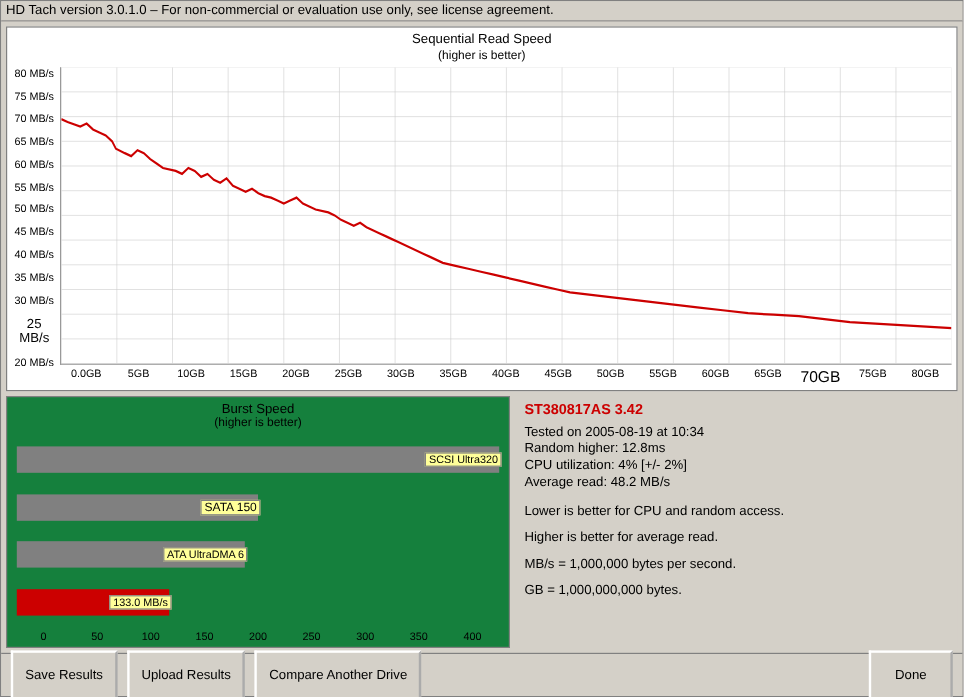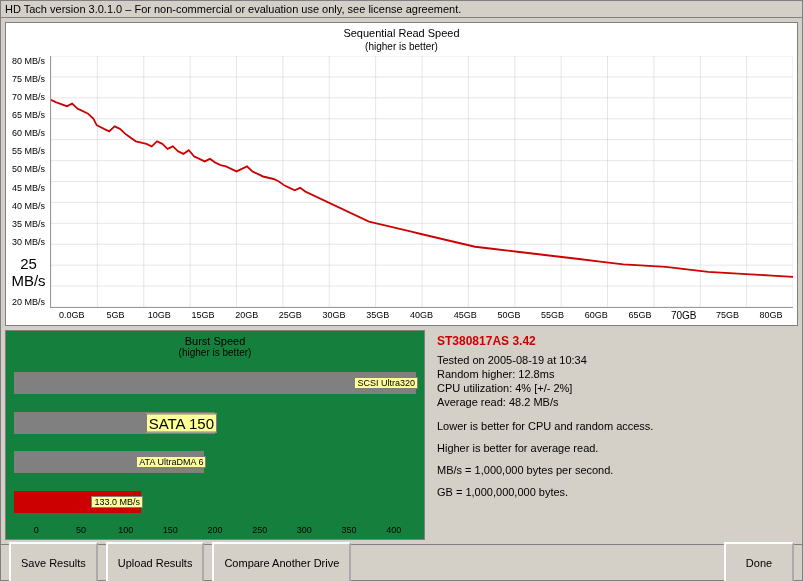--- a/index.html
+++ b/index.html
@@ -199,21 +199,21 @@
             <div style="font-size: 9px;">75 MB/s</div>
             <div style="font-size: 9px;">70 MB/s</div>
             <div style="font-size: 9px;">65 MB/s</div>
             <div style="font-size: 9px;">60 MB/s</div>
             <div style="font-size: 9px;">55 MB/s</div>
             <div style="font-size: 9px;">50 MB/s</div>
             <div style="font-size: 9px;">45 MB/s</div>
             <div style="font-size: 9px;">40 MB/s</div>
             <div style="font-size: 9px;">35 MB/s</div>
             <div style="font-size: 9px;">30 MB/s</div>
-            <div style="font-size: 15px;">25 MB/s</div>
+            <div style="font-size: 11px;">25 MB/s</div>
             <div style="font-size: 9px;">20 MB/s</div>
           </div>
         <div class="chart-with-xaxis">
           <div class="chart-plot" id="chart-plot">
 
             <svg class="grid-svg">
 
               <line x1="0" y1="0%" x2="100%" y2="0%" stroke="#ccc" stroke-width="0.5"></line>
               <line x1="0" y1="8.33%" x2="100%" y2="8.33%" stroke="#ccc" stroke-width="0.5"></line>
               <line x1="0" y1="16.67%" x2="100%" y2="16.67%" stroke="#ccc" stroke-width="0.5"></line>
@@ -344,21 +344,21 @@
               <div style="font-size: 9px; flex: 1 1 0%; text-align: center;">20GB</div>
               <div style="font-size: 9px; flex: 1 1 0%; text-align: center;">25GB</div>
               <div style="font-size: 9px; flex: 1 1 0%; text-align: center;">30GB</div>
               <div style="font-size: 9px; flex: 1 1 0%; text-align: center;">35GB</div>
               <div style="font-size: 9px; flex: 1 1 0%; text-align: center;">40GB</div>
               <div style="font-size: 9px; flex: 1 1 0%; text-align: center;">45GB</div>
               <div style="font-size: 9px; flex: 1 1 0%; text-align: center;">50GB</div>
               <div style="font-size: 9px; flex: 1 1 0%; text-align: center;">55GB</div>
               <div style="font-size: 9px; flex: 1 1 0%; text-align: center;">60GB</div>
               <div style="font-size: 9px; flex: 1 1 0%; text-align: center;">65GB</div>
-              <div style="font-size: 10px; flex: 1 1 0%; text-align: center;">70GB</div>
+              <div style="font-size: 13px; flex: 1 1 0%; text-align: center;">70GB</div>
               <div style="font-size: 9px; flex: 1 1 0%; text-align: center;">75GB</div>
               <div style="font-size: 9px; flex: 1 1 0%; text-align: center;">80GB</div>
             </div>
         </div>
       </div>
     </div>
 
     <div class="bottom-section">
 
       <div class="burst-chart-container">
@@ -366,21 +366,21 @@
         <div class="burst-subtitle">(higher is better)</div>
         <div class="burst-chart-area" id="burst-bars">
 
         <div style="display: flex; align-items: center; height: 30px; margin-bottom: 2px;">
               <div style="width: 100%; height: 22px; background: rgb(128, 128, 128); position: relative; display: flex; align-items: center; justify-content: flex-end;">
                 <span style="position: absolute; right: -2px; top: 50%; transform: translateY(-50%); font-size: 9px; background: rgb(255, 255, 153); border: 1px solid rgb(128, 128, 128); padding: 0px 2px; white-space: nowrap; z-index: 2;">SCSI Ultra320</span>
               </div>
             </div>
             <div style="display: flex; align-items: center; height: 30px; margin-bottom: 2px;">
               <div style="width: 50%; height: 22px; background: rgb(128, 128, 128); position: relative; display: flex; align-items: center; justify-content: flex-end;">
-                <span style="position: absolute; right: -2px; top: 50%; transform: translateY(-50%); font-size: 15px; background: rgb(255, 255, 153); border: 1px solid rgb(128, 128, 128); padding: 0px 2px; white-space: nowrap; z-index: 2;">SATA 150</span>
+                <span style="position: absolute; right: -2px; top: 50%; transform: translateY(-50%); font-size: 10px; background: rgb(255, 255, 153); border: 1px solid rgb(128, 128, 128); padding: 0px 2px; white-space: nowrap; z-index: 2;">SATA 150</span>
               </div>
             </div>
             <div style="display: flex; align-items: center; height: 30px; margin-bottom: 2px;">
               <div style="width: 47.3684%; height: 22px; background: rgb(128, 128, 128); position: relative; display: flex; align-items: center; justify-content: flex-end;">
                 <span style="position: absolute; right: -2px; top: 50%; transform: translateY(-50%); font-size: 9px; background: rgb(255, 255, 153); border: 1px solid rgb(128, 128, 128); padding: 0px 2px; white-space: nowrap; z-index: 2;">ATA UltraDMA 6</span>
               </div>
             </div>
             <div style="display: flex; align-items: center; height: 30px; margin-bottom: 2px;">
               <div style="width: 31.5789%; height: 22px; background: rgb(204, 0, 0); position: relative; display: flex; align-items: center; justify-content: flex-end;">
                 <span style="position: absolute; right: -2px; top: 50%; transform: translateY(-50%); font-size: 9px; background: rgb(255, 255, 153); border: 1px solid rgb(128, 128, 128); padding: 0px 2px; white-space: nowrap; z-index: 2;">133.0 MB/s</span>

